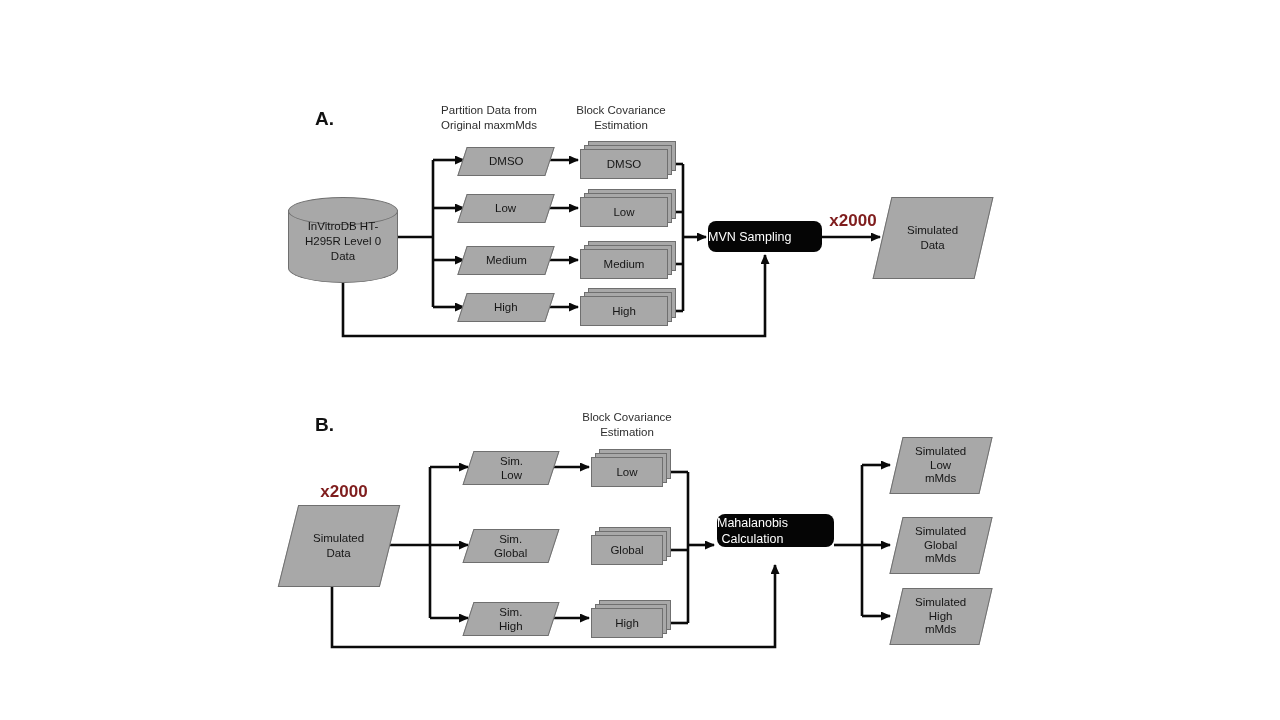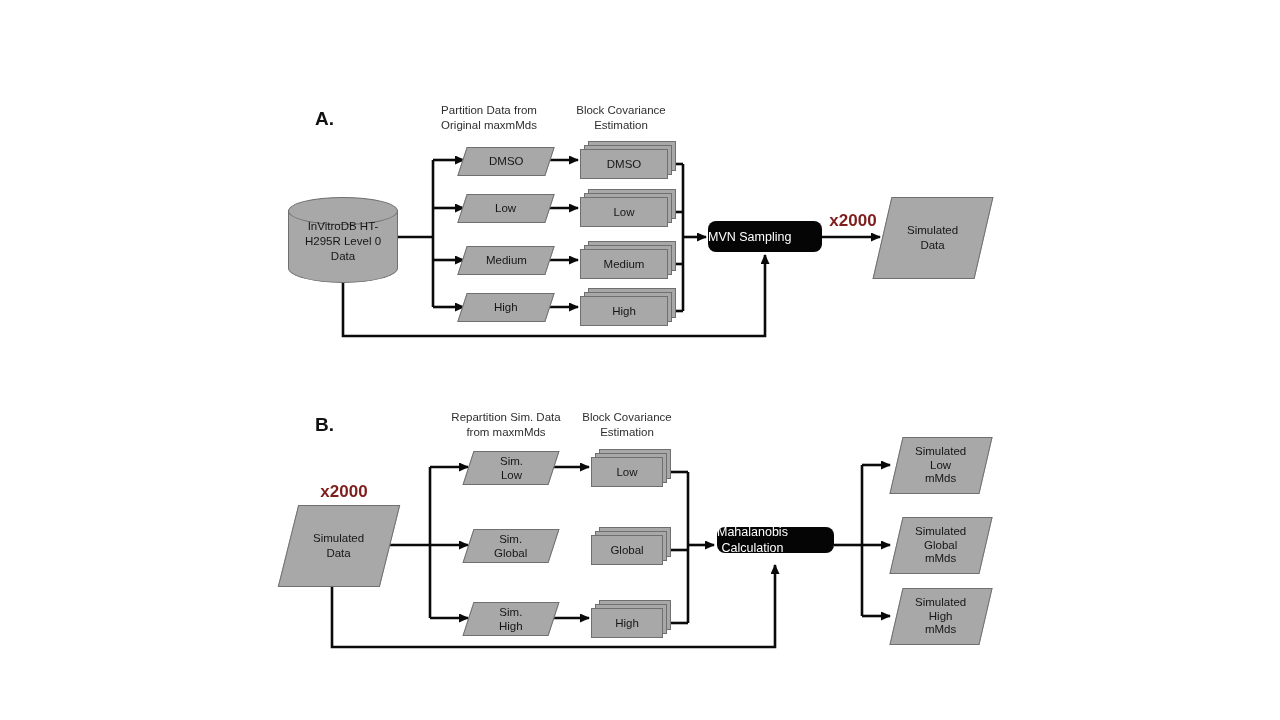--- a/index.html
+++ b/index.html
@@ -155,22 +155,20 @@
   <div class="abs bold-mult" style="left:824px;top:211px;width:58px;">x2000</div>
 
   <div class="pgram sk13" style="left:882px;top:197px;width:100px;height:80px;">
     <span class="shape-txt">Simulated
 Data</span>
   </div>
 
 
   <div class="abs panel-label" style="left:315px;top:414px;">B.</div>
 
-  <div class="abs hdr" style="left:426px;top:410px;width:160px;">Repartition Sim. Data
-from maxmMds</div>
 
   <div class="abs hdr" style="left:567px;top:410px;width:120px;">Block Covariance
 Estimation</div>
 
   <div class="abs bold-mult" style="left:314px;top:482px;width:60px;">x2000</div>
 
   <div class="pgram sk14" style="left:288px;top:505px;width:100px;height:80px;">
     <span class="shape-txt">Simulated
 Data</span>
   </div>
@@ -203,21 +201,21 @@
     </div>
   </div>
   <div class="stack stack-b" style="left:591px;top:600px;width:80px;height:38px;">
     <div class="layer back"></div>
     <div class="layer mid"></div>
     <div class="layer front">
       <span class="shape-txt">High</span>
     </div>
   </div>
 
-  <div class="blackbox" style="left:717px;top:527px;width:117px;height:26px;">
+  <div class="blackbox" style="left:717px;top:514px;width:117px;height:33px;">
     <span>Mahalanobis
 Calculation</span>
   </div>
 
   <div class="pgram sk13" style="left:896px;top:437px;width:88px;height:55px;">
     <span class="shape-txt" style="line-height:13.5px;">Simulated
 Low
 mMds</span>
   </div>
   <div class="pgram sk13" style="left:896px;top:517px;width:88px;height:55px;">

